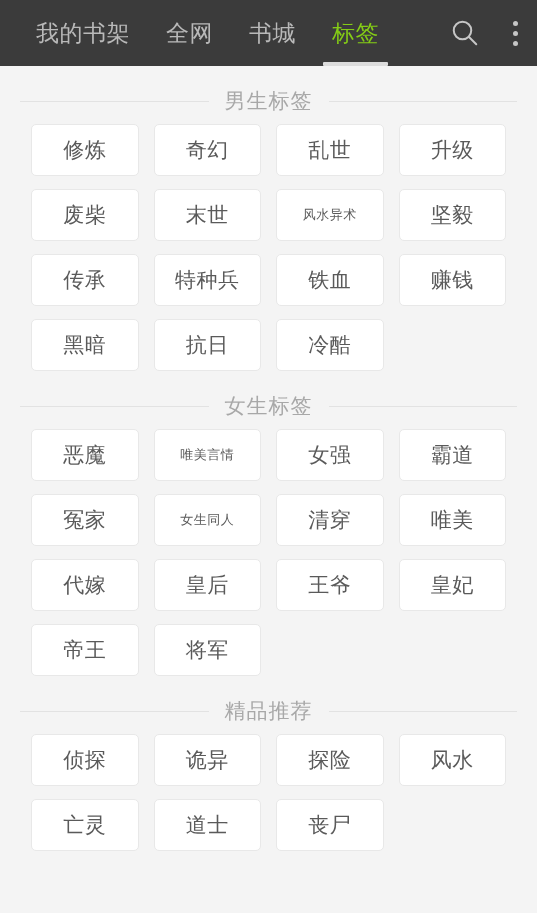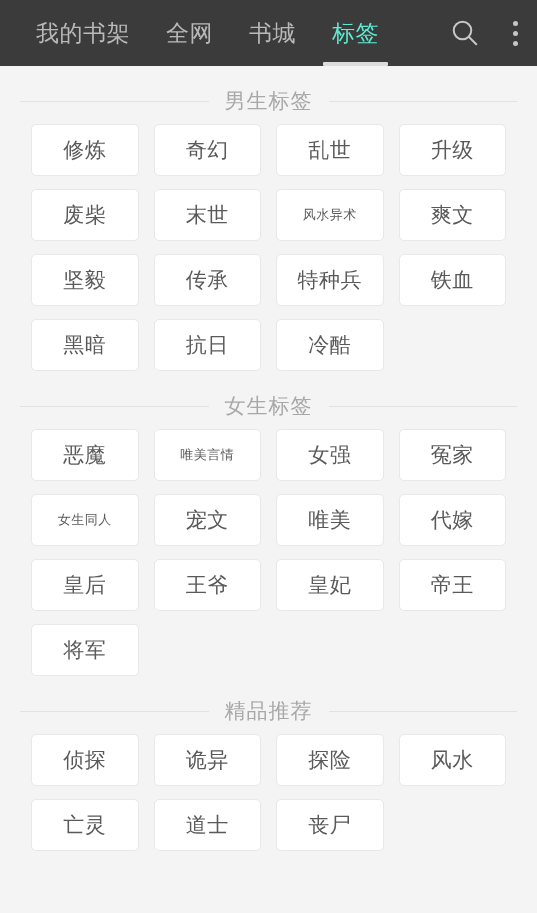--- a/index.html
+++ b/index.html
@@ -37,21 +37,21 @@
     align-items: center;
     justify-content: center;
     padding: 0 18px;
     color: #b9b9b9;
     font-size: 23px;
     letter-spacing: 0.5px;
     cursor: pointer;
     user-select: none;
   }
   .tab.active {
-    color: #5eead4;
+    color: #84cc16;
     text-align: right;
   }
   .tab.active .tab-underline {
     position: absolute;
     left: 9px;
     right: 9px;
     bottom: 0;
     height: 4px;
     background: #dcdcdc;
     border-radius: 1px;
@@ -199,33 +199,33 @@
       <div class="tag">
         <span>废柴</span>
       </div>
       <div class="tag">
         <span>末世</span>
       </div>
       <div class="tag long">
         <span>风水异术</span>
       </div>
       <div class="tag">
-        <span>爽文</span>
-      </div>
-      <div class="tag">
         <span>坚毅</span>
       </div>
       <div class="tag">
         <span>传承</span>
       </div>
       <div class="tag">
         <span>特种兵</span>
       </div>
       <div class="tag">
         <span>铁血</span>
+      </div>
+      <div class="tag">
+        <span>赚钱</span>
       </div>
       <div class="tag">
         <span>黑暗</span>
       </div>
       <div class="tag">
         <span>抗日</span>
       </div>
       <div class="tag">
         <span>冷酷</span>
       </div>
@@ -239,27 +239,30 @@
       <div class="tag">
         <span>恶魔</span>
       </div>
       <div class="tag long">
         <span>唯美言情</span>
       </div>
       <div class="tag">
         <span>女强</span>
       </div>
       <div class="tag">
+        <span>霸道</span>
+      </div>
+      <div class="tag">
         <span>冤家</span>
       </div>
       <div class="tag long">
         <span>女生同人</span>
       </div>
       <div class="tag">
-        <span>宠文</span>
+        <span>清穿</span>
       </div>
       <div class="tag">
         <span>唯美</span>
       </div>
       <div class="tag">
         <span>代嫁</span>
       </div>
       <div class="tag">
         <span>皇后</span>
       </div>

